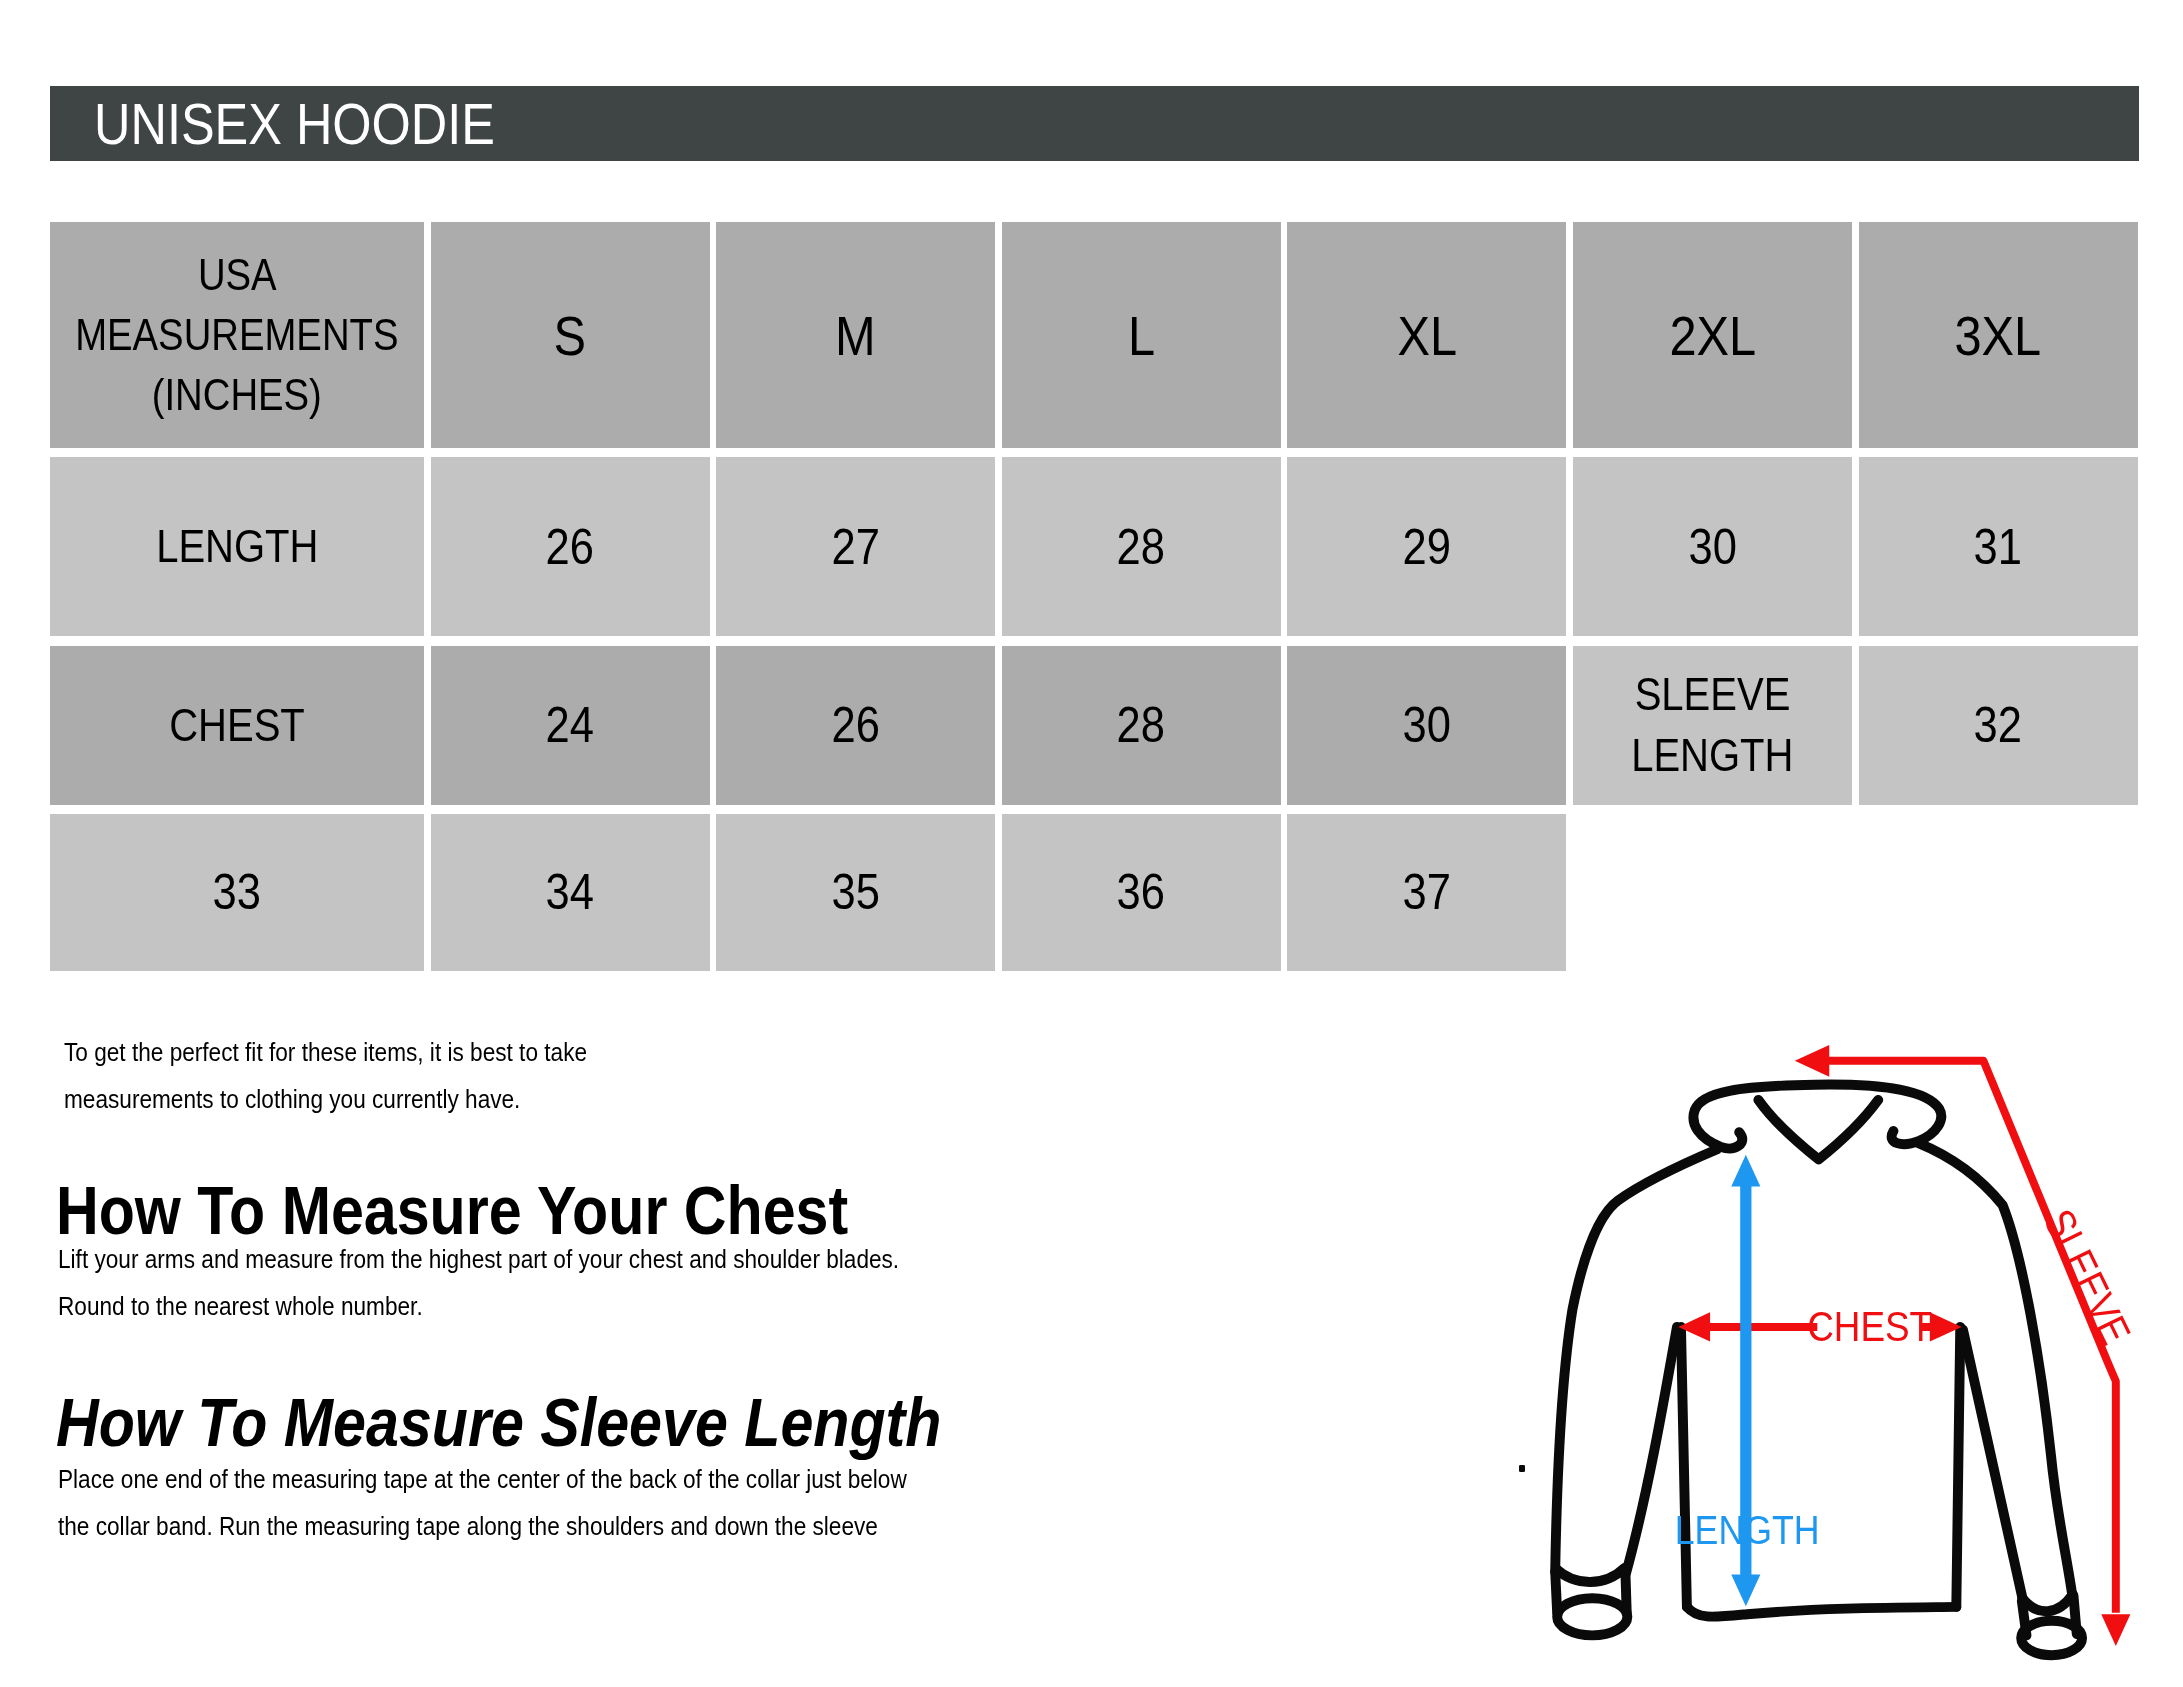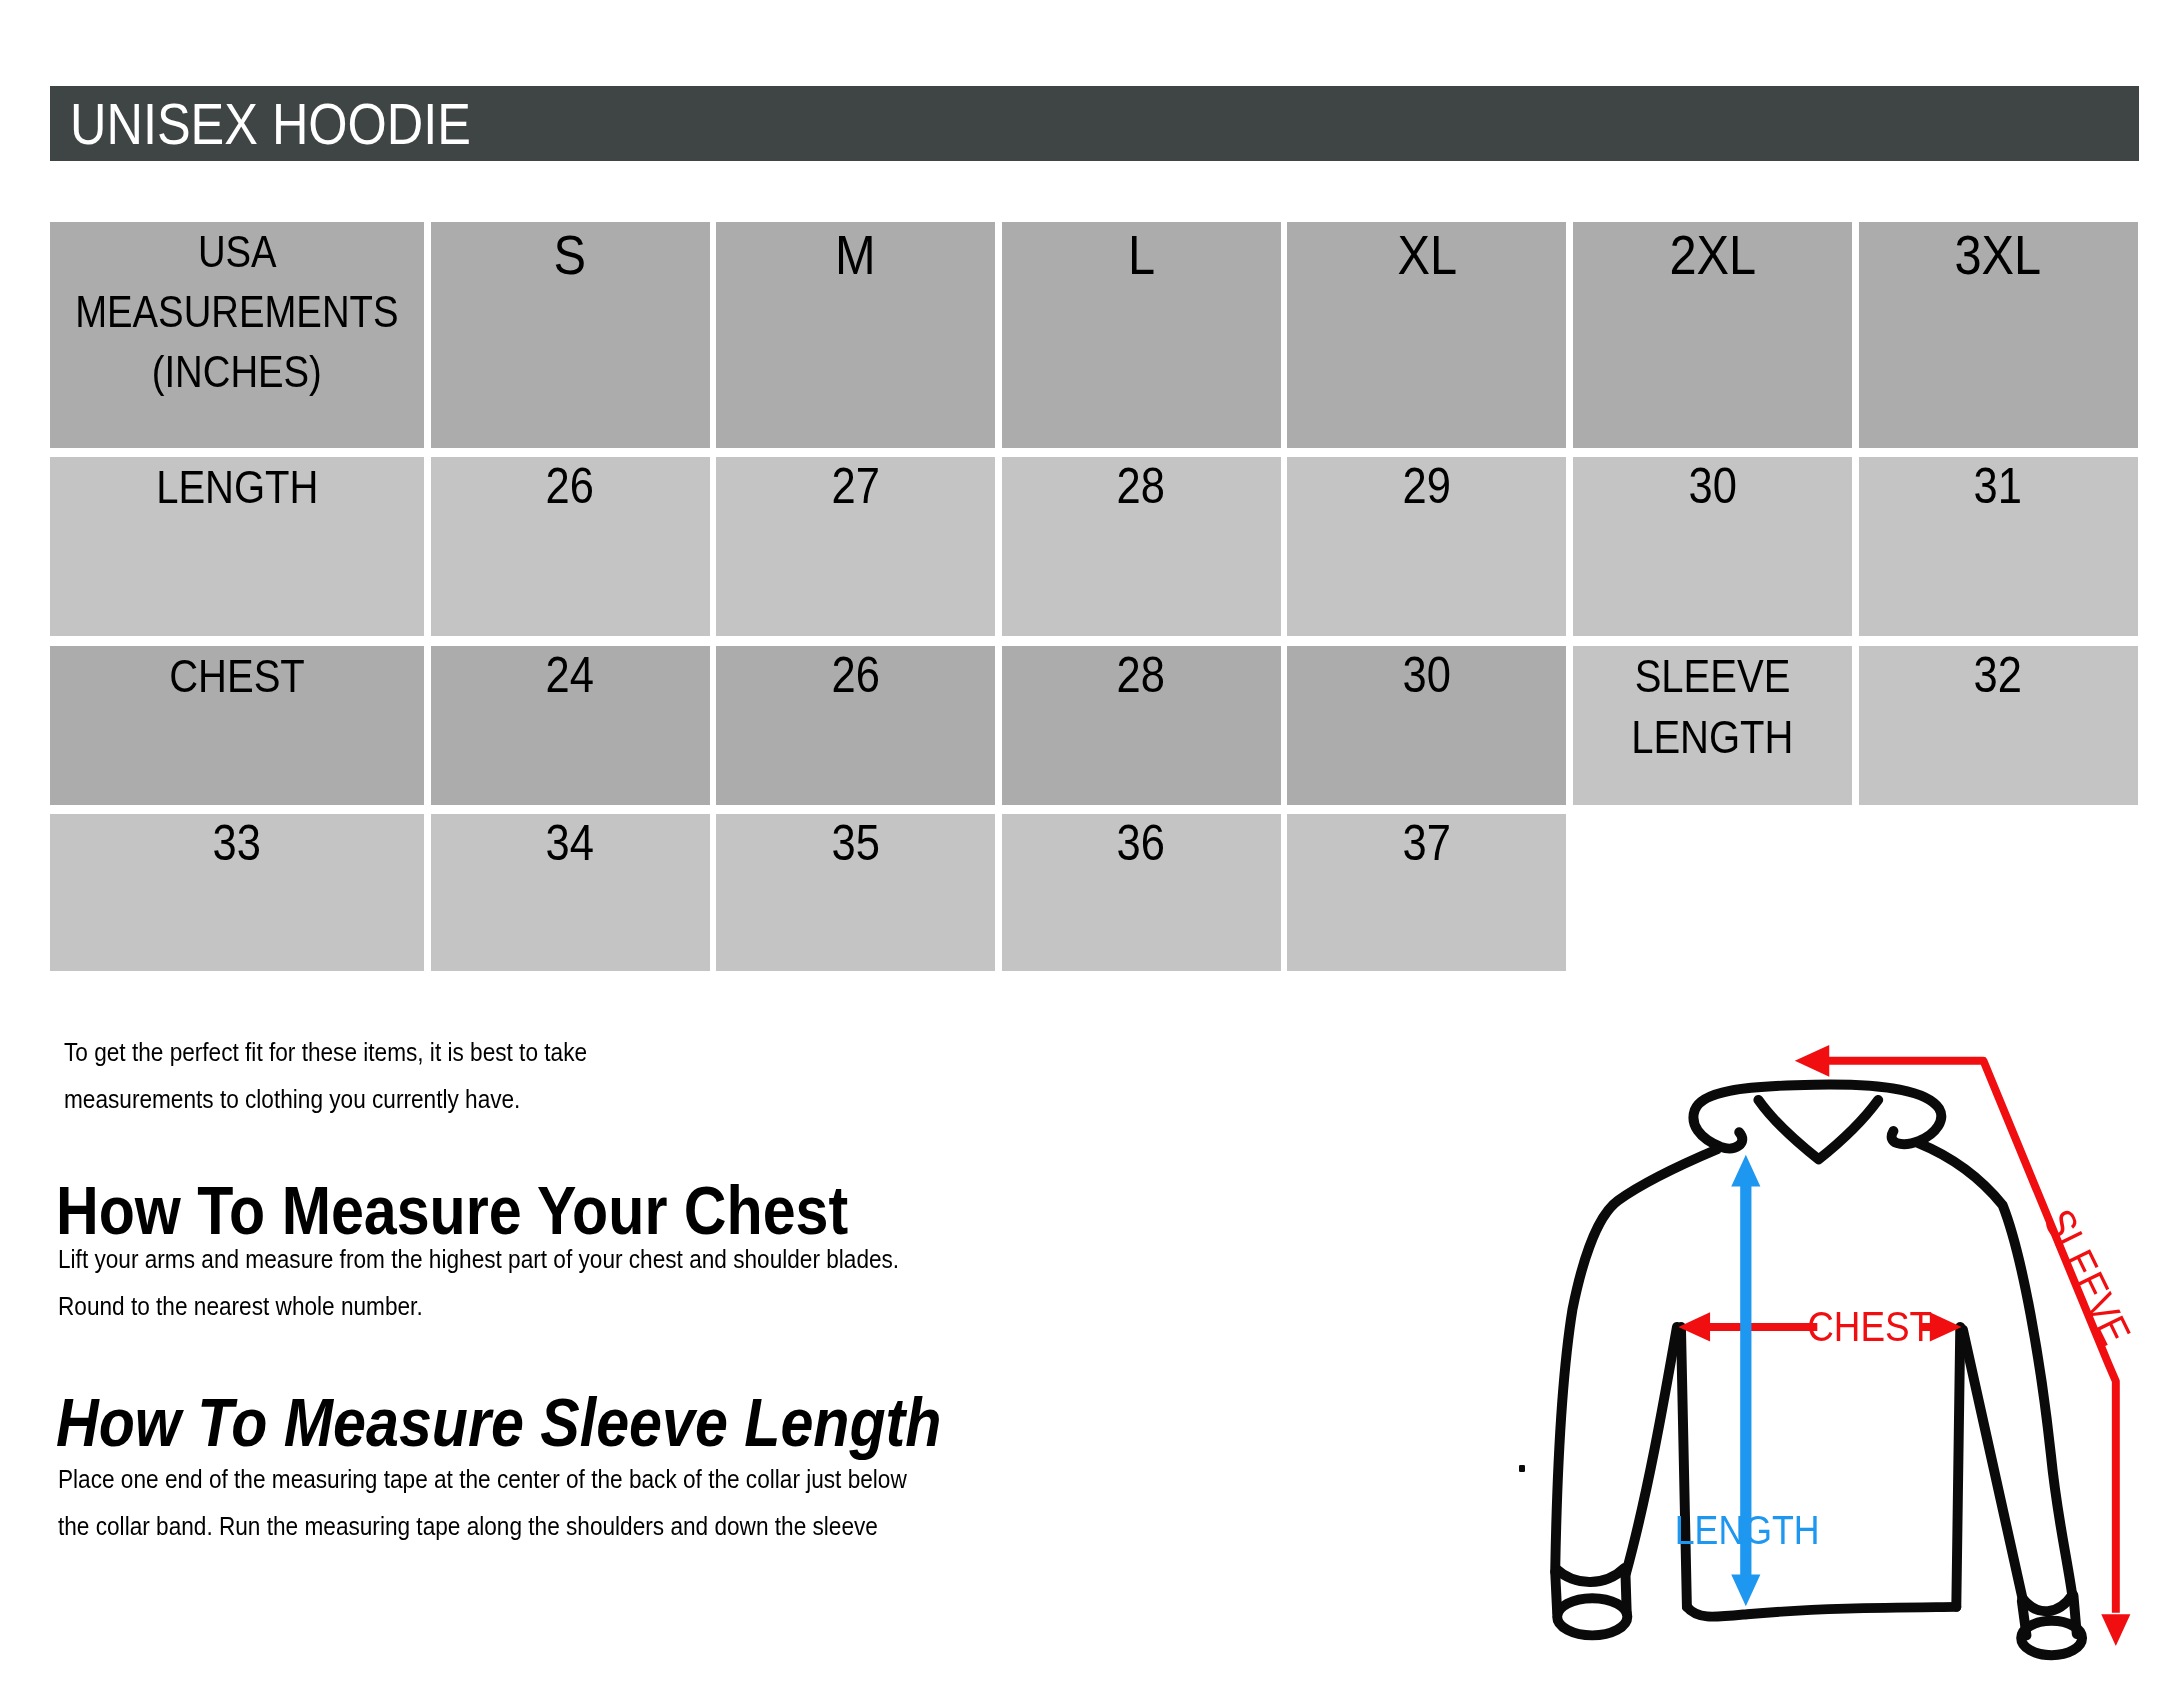--- a/index.html
+++ b/index.html
@@ -6,29 +6,29 @@
   html,body { width:2183px; height:1687px; background:#ffffff; overflow:hidden;
               font-family:"Liberation Sans","DejaVu Sans",sans-serif; color:#000; }
   .abs { position:absolute; }
 
   
   .cnd { display:block; transform:scaleX(0.87); transform-origin:50% 50%; white-space:nowrap; }
   .left .cnd, .cnd.left { transform-origin:0 50%; }
 
   
   .title-bar { left:50px; top:86px; width:2089px; height:75px; background:#3f4444;
-               display:flex; align-items:center; padding-left:20px; }
+               display:flex; align-items:center; padding-left:44px; }
   .title-bar .cnd { color:#ffffff; font-size:58px; }
 
   
   .size-table { left:50px; top:222px; width:2089px; height:748px; display:grid;
                 grid-template-columns:374px repeat(6,279px);
                 grid-template-rows:226px 179px 159px 157px;
                 column-gap:6.6px; row-gap:9.3px; }
-  .cell { display:flex; flex-direction:column; align-items:center; }
+  .cell { display:flex; flex-direction:column; align-items:center; justify-content:center; }
   .dark  { background:#acacac; }
   .light { background:#c4c4c4; }
   .corner .cnd { font-size:44px; line-height:60px; }
   .size-h .cnd { font-size:56px; }
   .rowlab .cnd { font-size:46px; line-height:61px; }
   .val .cnd    { font-size:50px; }
 
   
   .para  { font-size:26px; line-height:47px; }
   .h2    { font-size:68px; font-weight:bold; }

